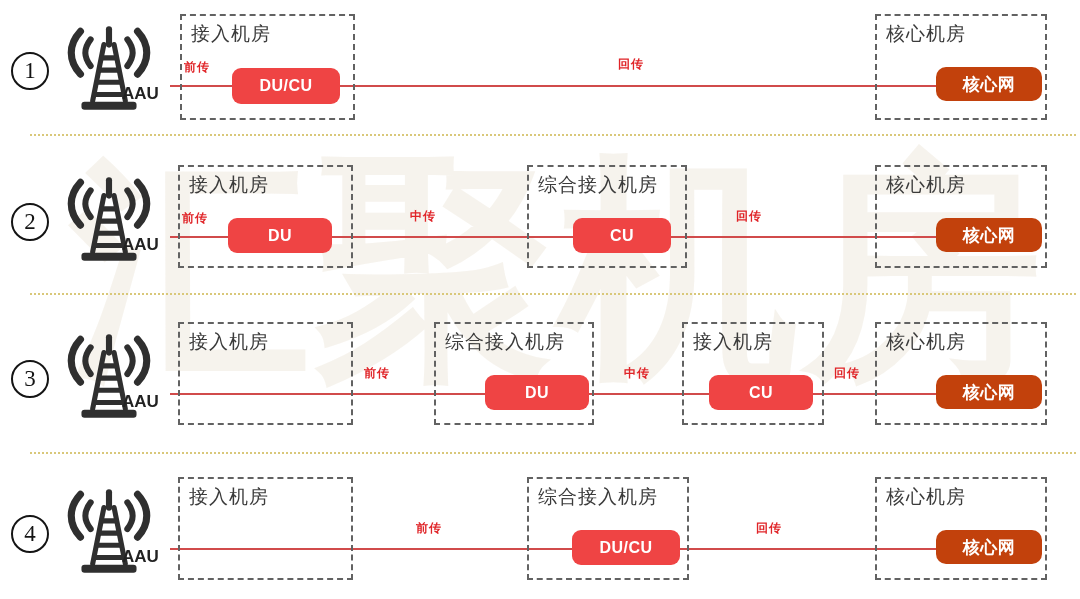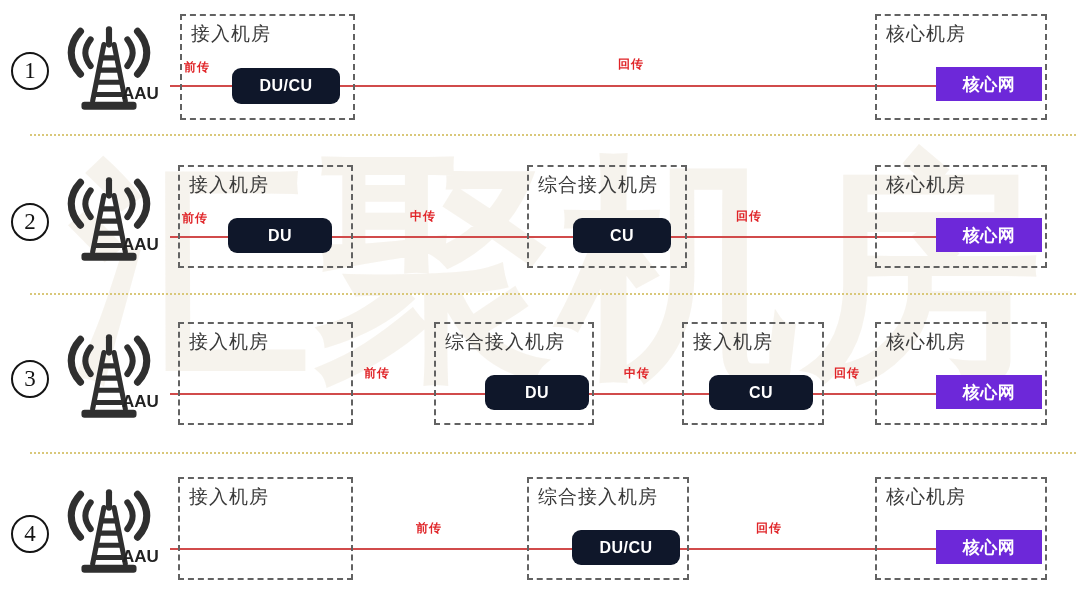--- a/index.html
+++ b/index.html
@@ -21,22 +21,22 @@
   }
   .aau-icon{position:absolute;z-index:2;}
   .aau-label{position:absolute;font-size:17px;font-weight:bold;color:#222;z-index:3;}
   .hline{position:absolute;height:2px;background:#d14b4b;z-index:1;}
   .room{position:absolute;border:2px dashed #626262;background:transparent;z-index:2;box-sizing:border-box;}
   .room-title{position:absolute;top:5px;left:9px;font-size:19px;color:#3b3b3b;letter-spacing:1px;white-space:nowrap;}
   .node{
     position:absolute;display:flex;align-items:center;justify-content:center;
     color:#fff;font-weight:bold;font-size:16px;z-index:3;letter-spacing:.5px;
   }
-  .node.orange{background:#0f172a;border-radius:9px;}
-  .node.green{background:#6d28d9;border-radius:0;font-size:17px;}
+  .node.orange{background:#ef4444;border-radius:9px;}
+  .node.green{background:#c2410c;border-radius:10px;font-size:17px;}
   .link-label{position:absolute;color:#E02428;font-weight:bold;font-size:12px;z-index:3;white-space:nowrap;letter-spacing:1px;}
   .divider{position:absolute;left:30px;width:1046px;border-top:2px dotted #d9c87a;z-index:1;}
 </style>
 </head>
 <body>
 
 <div class="page">
 
   <div class="watermark">汇聚机房</div>
 

